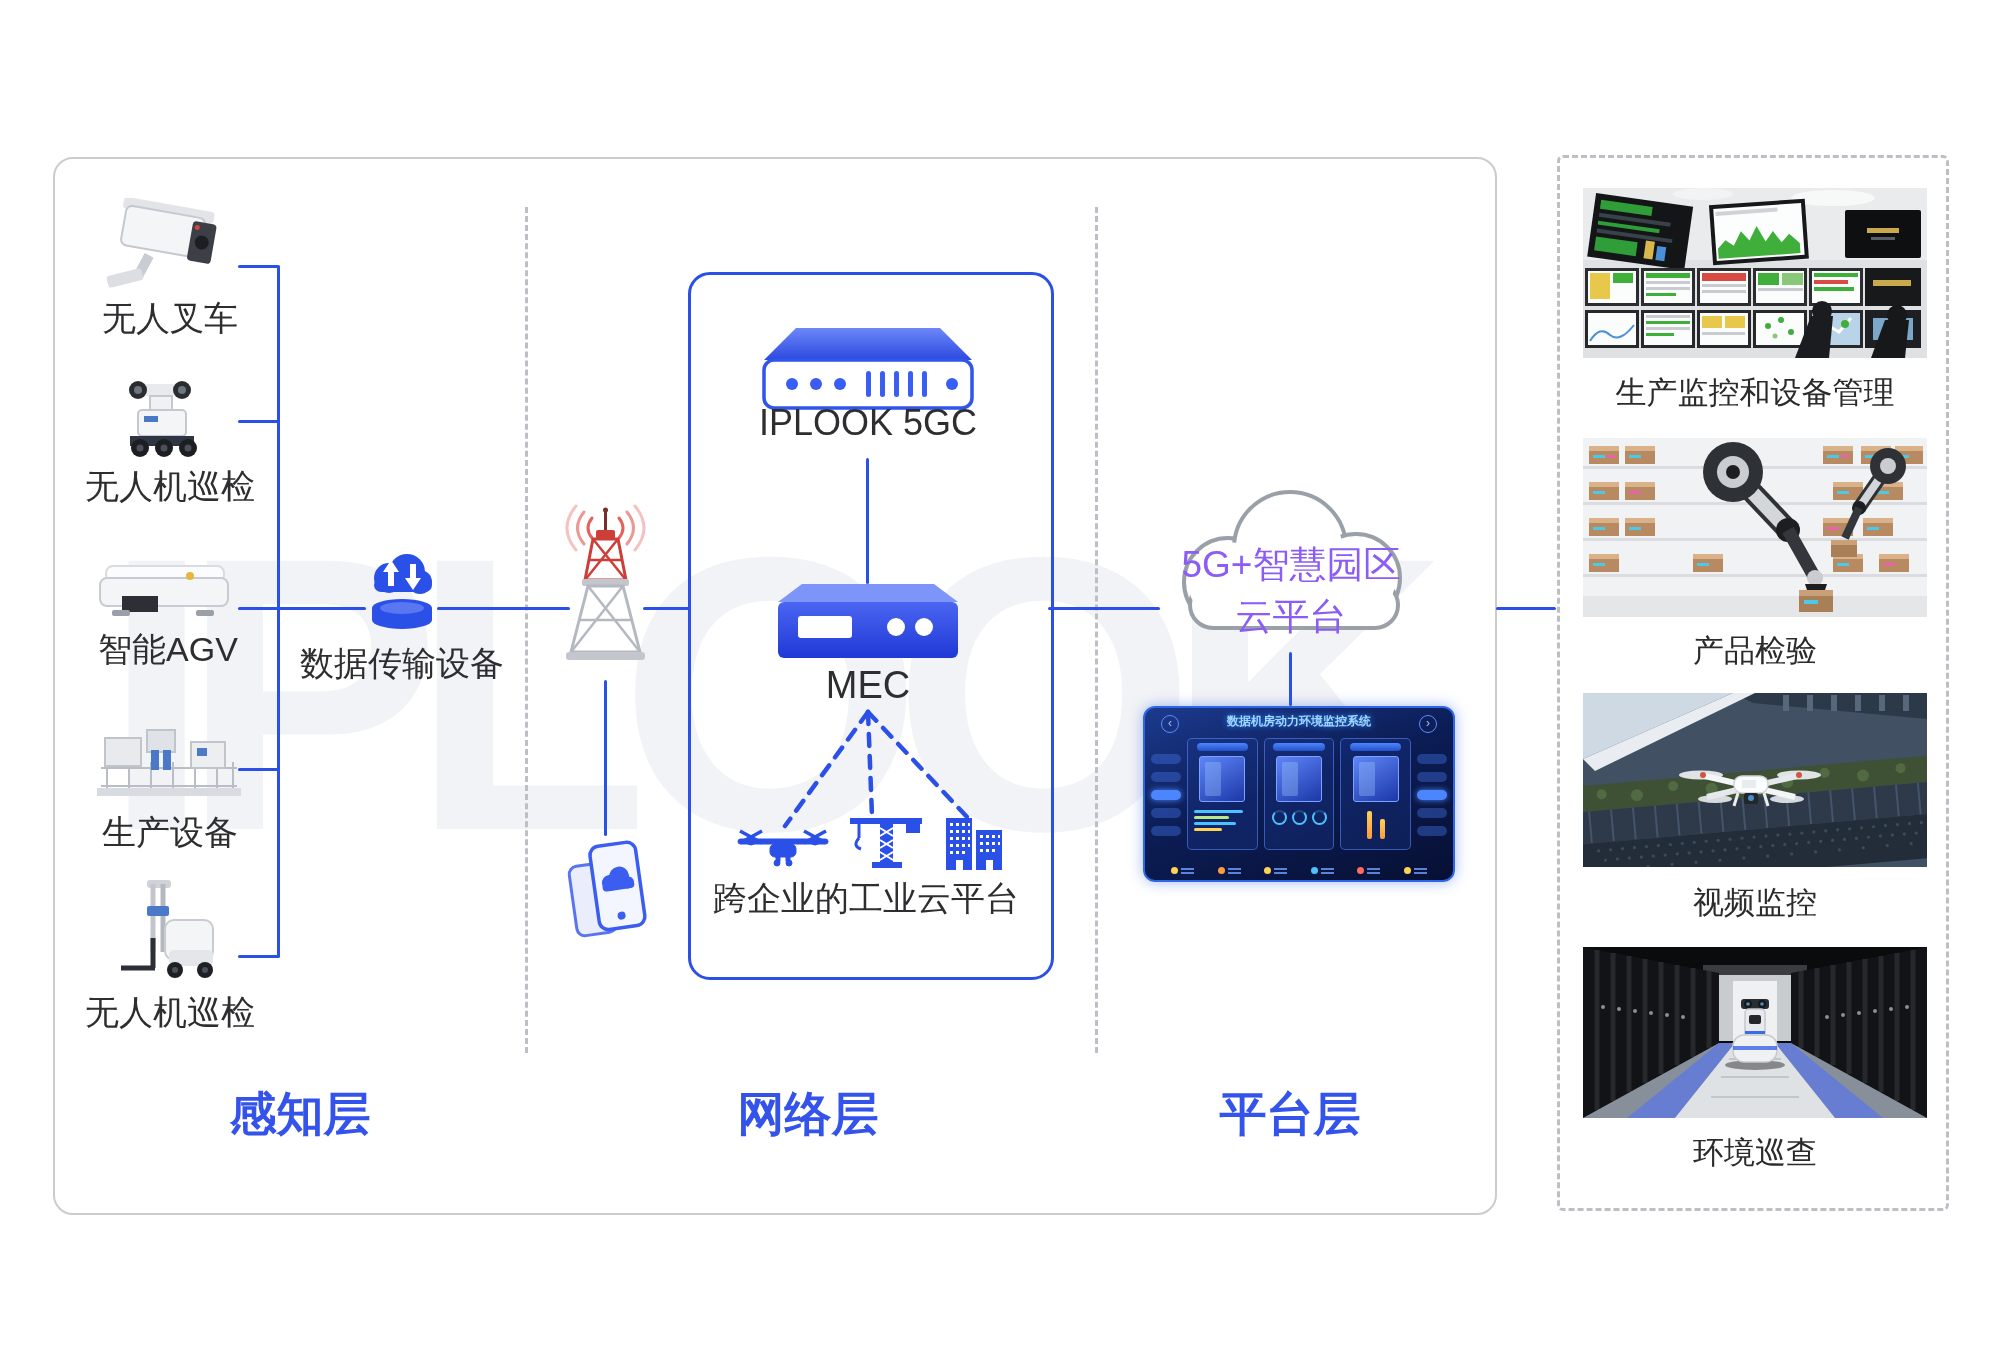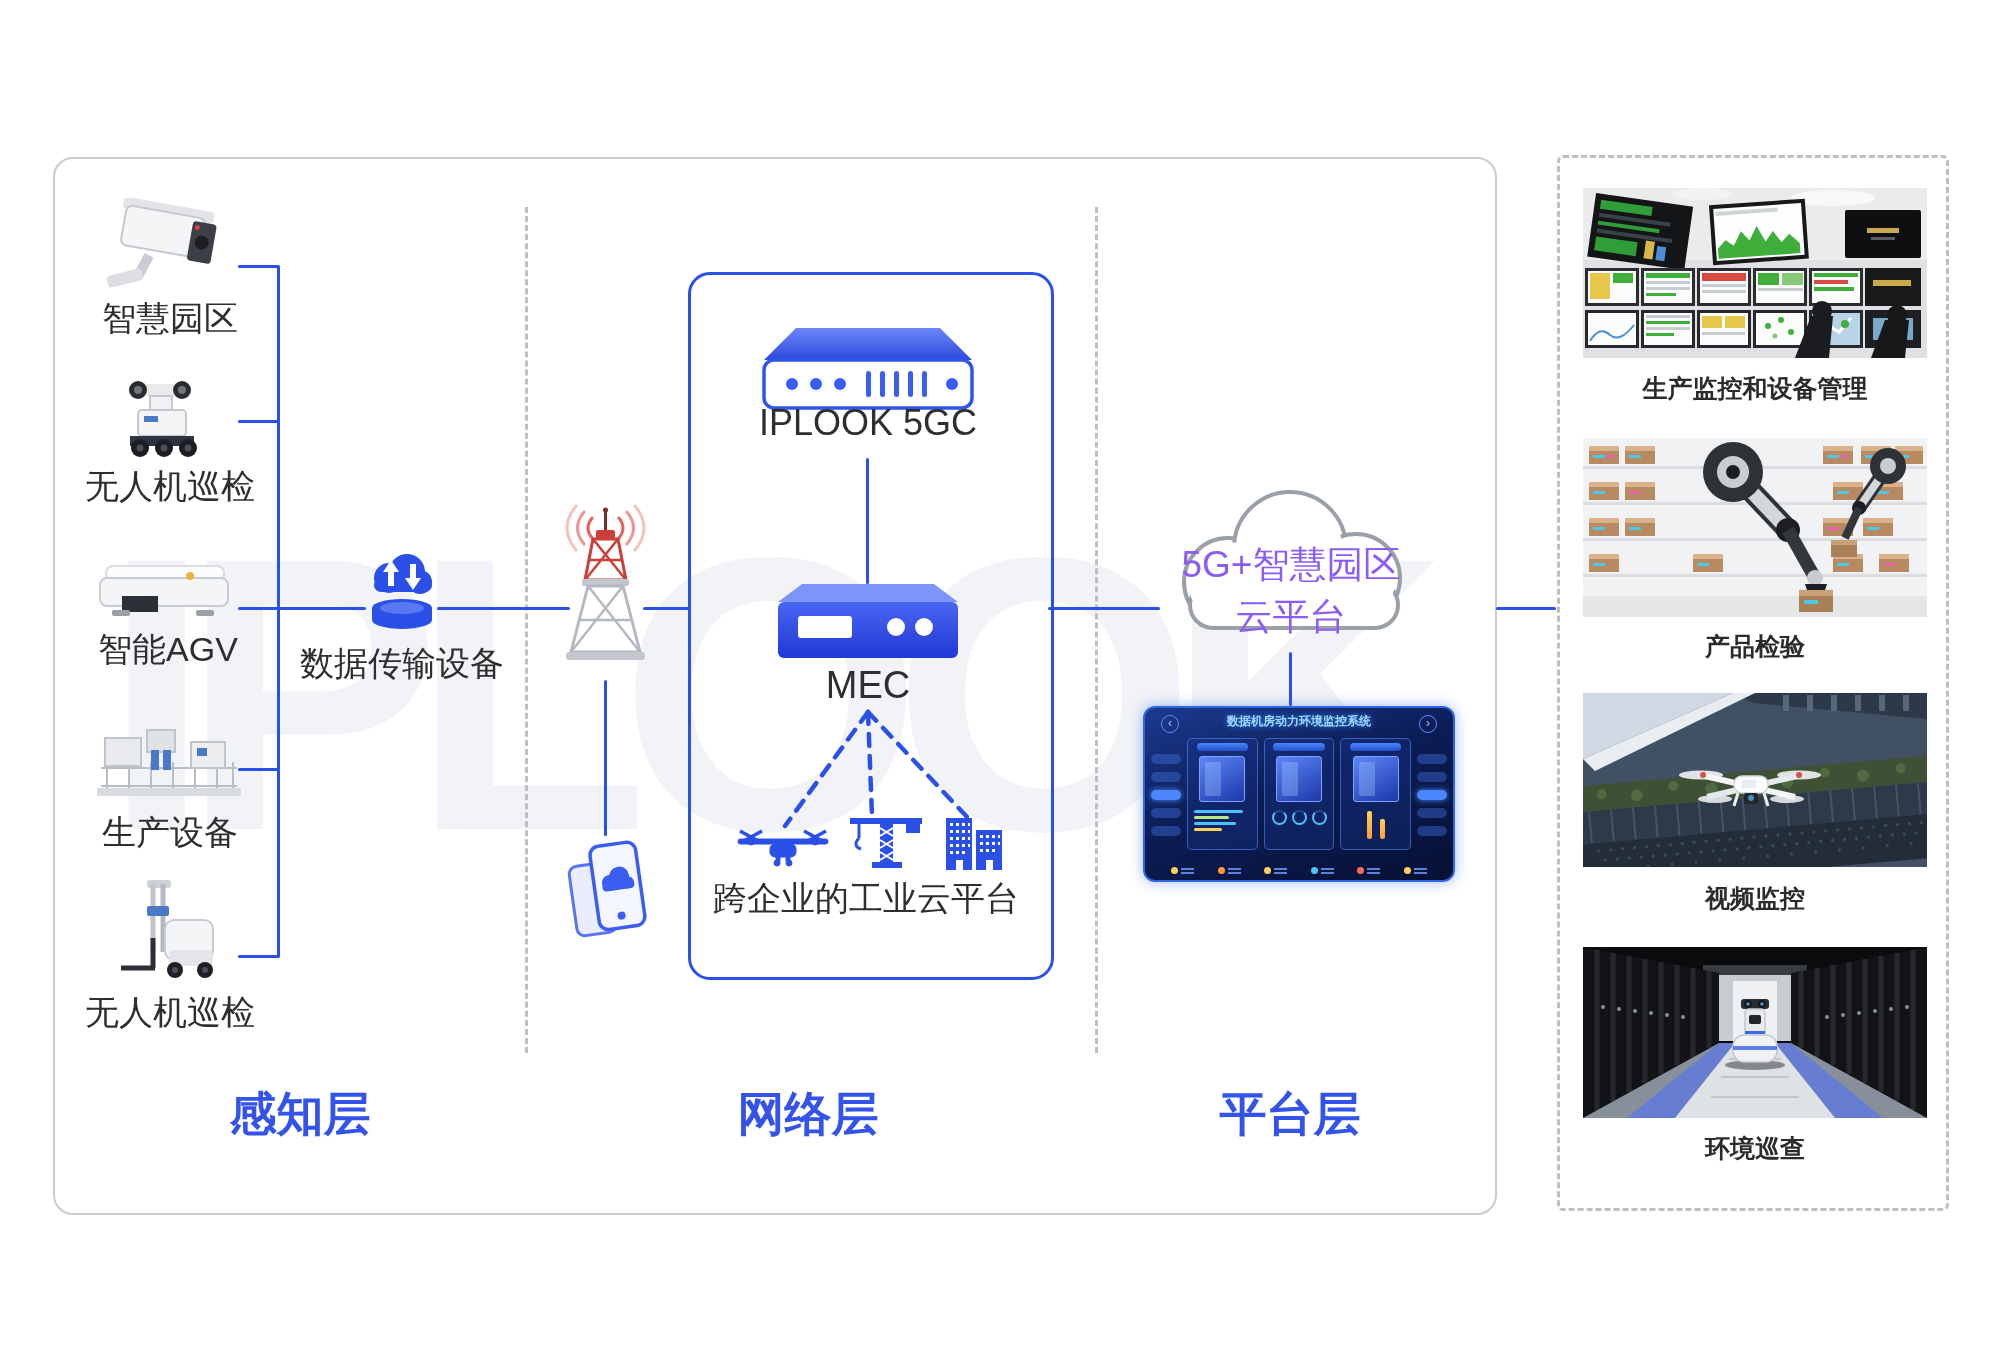--- a/index.html
+++ b/index.html
@@ -19,22 +19,22 @@
   
   .hline{position:absolute;height:3px;background:#2b50e8;border-radius:2px;z-index:2;}
   .vline{position:absolute;width:3px;background:#2b50e8;border-radius:2px;z-index:2;}
   
   .dev-label{position:absolute;font-size:34px;color:#2e2e30;white-space:nowrap;
              transform:translateX(-50%);z-index:3;}
   .big-label{position:absolute;font-size:36px;color:#2e2e30;white-space:nowrap;
              transform:translateX(-50%);z-index:3;}
   .layer-label{position:absolute;font-size:47px;font-weight:bold;color:#3353ea;
                white-space:nowrap;transform:translateX(-50%);z-index:3;}
-  .caption{position:absolute;font-size:25px;color:#2b2b2b;white-space:nowrap;
-           transform:translateX(-50%);z-index:3;font-weight:bold;}
+  .caption{position:absolute;font-size:31px;color:#2b2b2b;white-space:nowrap;
+           transform:translateX(-50%);z-index:3;}
   .cloud-text{position:absolute;font-size:37px;color:#8b5cf6;white-space:nowrap;
               transform:translateX(-50%);z-index:4;}
   .net-box{left:688px;top:272px;width:360px;height:702px;border:3px solid #2b50e8;
            border-radius:22px;z-index:2;background:transparent;}
   .icon{position:absolute;z-index:3;}
   
   .dash{left:1143px;top:706px;width:308px;height:172px;border-radius:12px;z-index:3;
         background:linear-gradient(160deg,#1c3a8e 0%,#0c1d56 45%,#071033 100%);
         border:2px solid #2f66e8;box-shadow:0 0 14px rgba(47,102,232,.45);}
   .dash-title{position:absolute;top:5px;left:0;right:0;text-align:center;font-size:12px;
@@ -78,21 +78,21 @@
   <rect x="44" y="56" width="10" height="22" transform="rotate(28 49 67)" fill="#c9ccd2"></rect>
   <rect x="12" y="74" width="36" height="12" rx="3" transform="rotate(-14 30 80)" fill="#dcdee2"></rect>
   <g transform="rotate(10 70 34)">
     <rect x="24" y="6" width="92" height="12" rx="4" fill="#e2e4e8"></rect>
     <rect x="28" y="14" width="80" height="40" rx="6" fill="#f4f5f7" stroke="#c5c8ce" stroke-width="2"></rect>
     <rect x="96" y="18" width="24" height="40" rx="4" fill="#3c3f46"></rect>
     <circle cx="108" cy="38" r="7" fill="#1c1e22"></circle>
     <circle cx="101" cy="24" r="2.5" fill="#d2453e"></circle>
   </g>
 </svg>
-<div class="dev-label" style="left:170px;top:296px">智慧园区</div>
+<div class="dev-label" style="left:170px;top:296px">无人叉车</div>
 
 <svg class="icon" style="left:108px;top:380px" width="115" height="78" viewBox="0 0 115 78">
   <rect x="24" y="4" width="56" height="12" rx="5" fill="#e8eaec"></rect>
   <circle cx="30" cy="10" r="9" fill="#2a2c30"></circle>
     <circle cx="30" cy="10" r="4" fill="#6f7680"></circle>
   <circle cx="74" cy="10" r="9" fill="#2a2c30"></circle>
     <circle cx="74" cy="10" r="4" fill="#6f7680"></circle>
   <rect x="42" y="16" width="22" height="14" fill="#f0f1f3" stroke="#c5c8ce" stroke-width="2"></rect>
   <rect x="30" y="30" width="48" height="26" rx="4" fill="#f4f5f7" stroke="#c5c8ce" stroke-width="2"></rect>
   <rect x="36" y="36" width="14" height="6" fill="#4a79c8"></rect>

